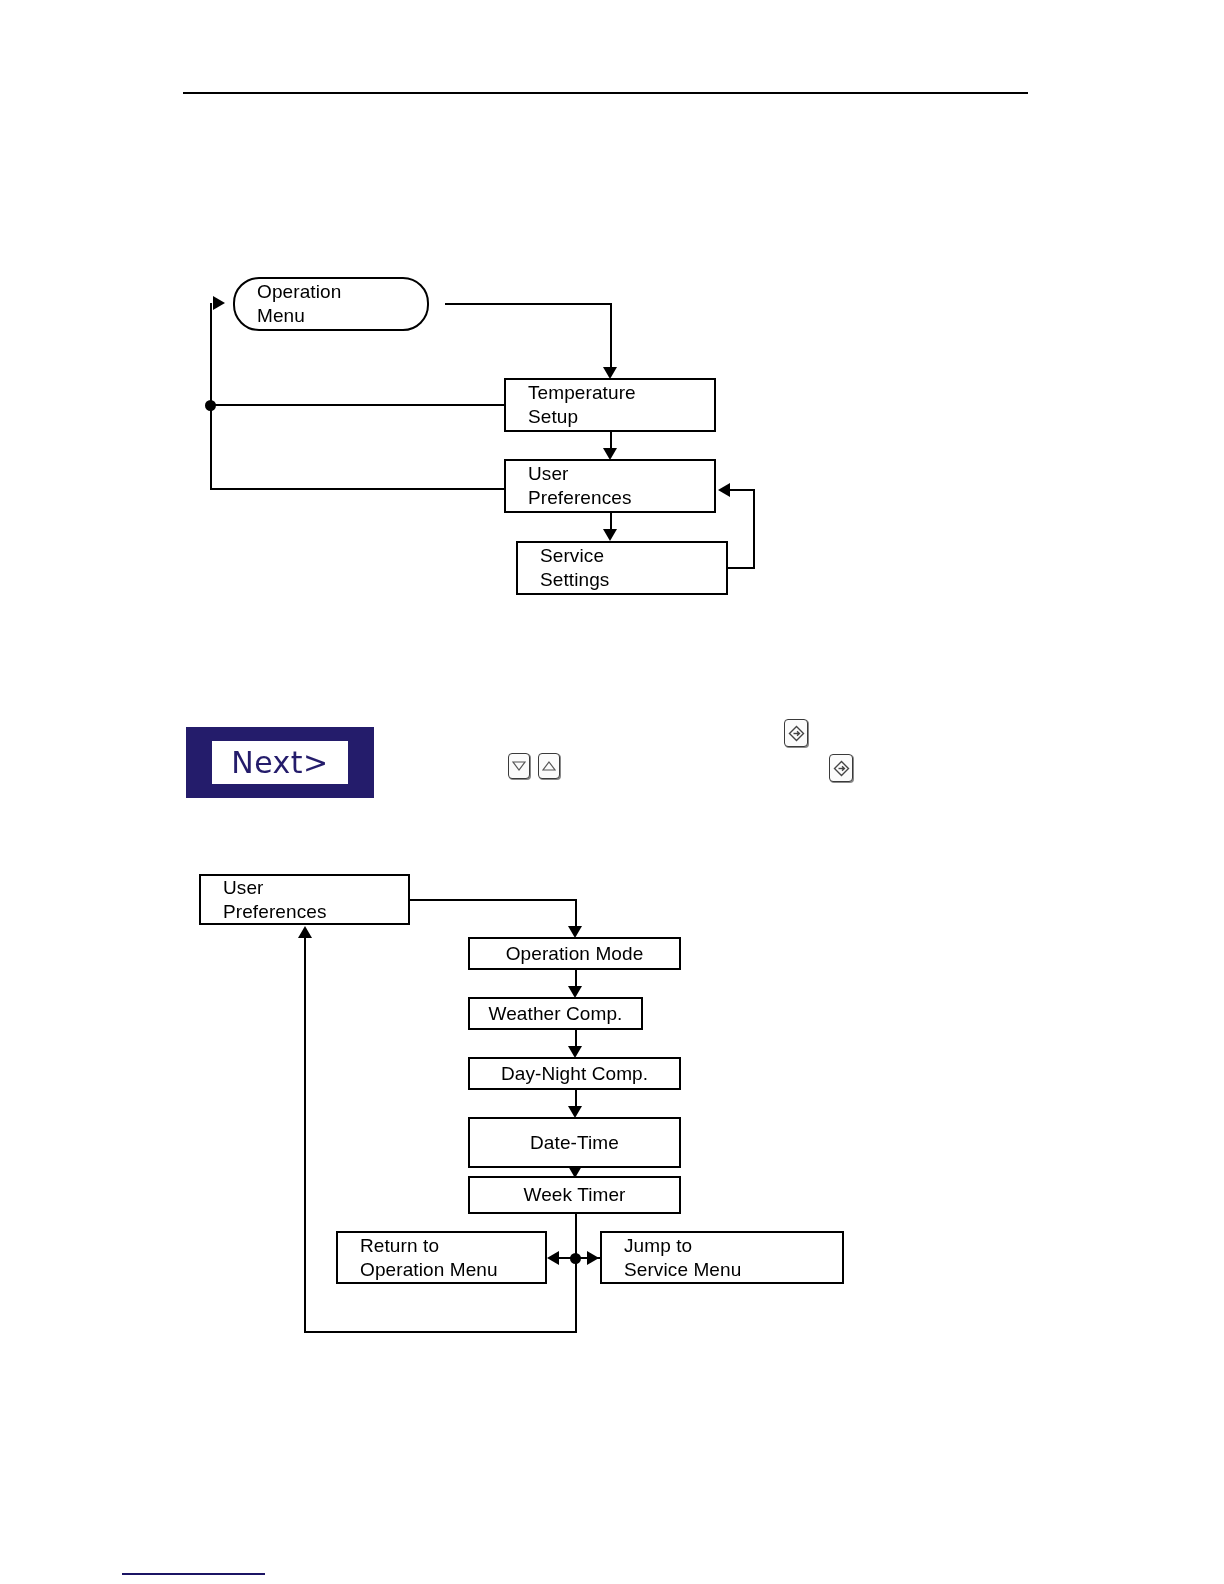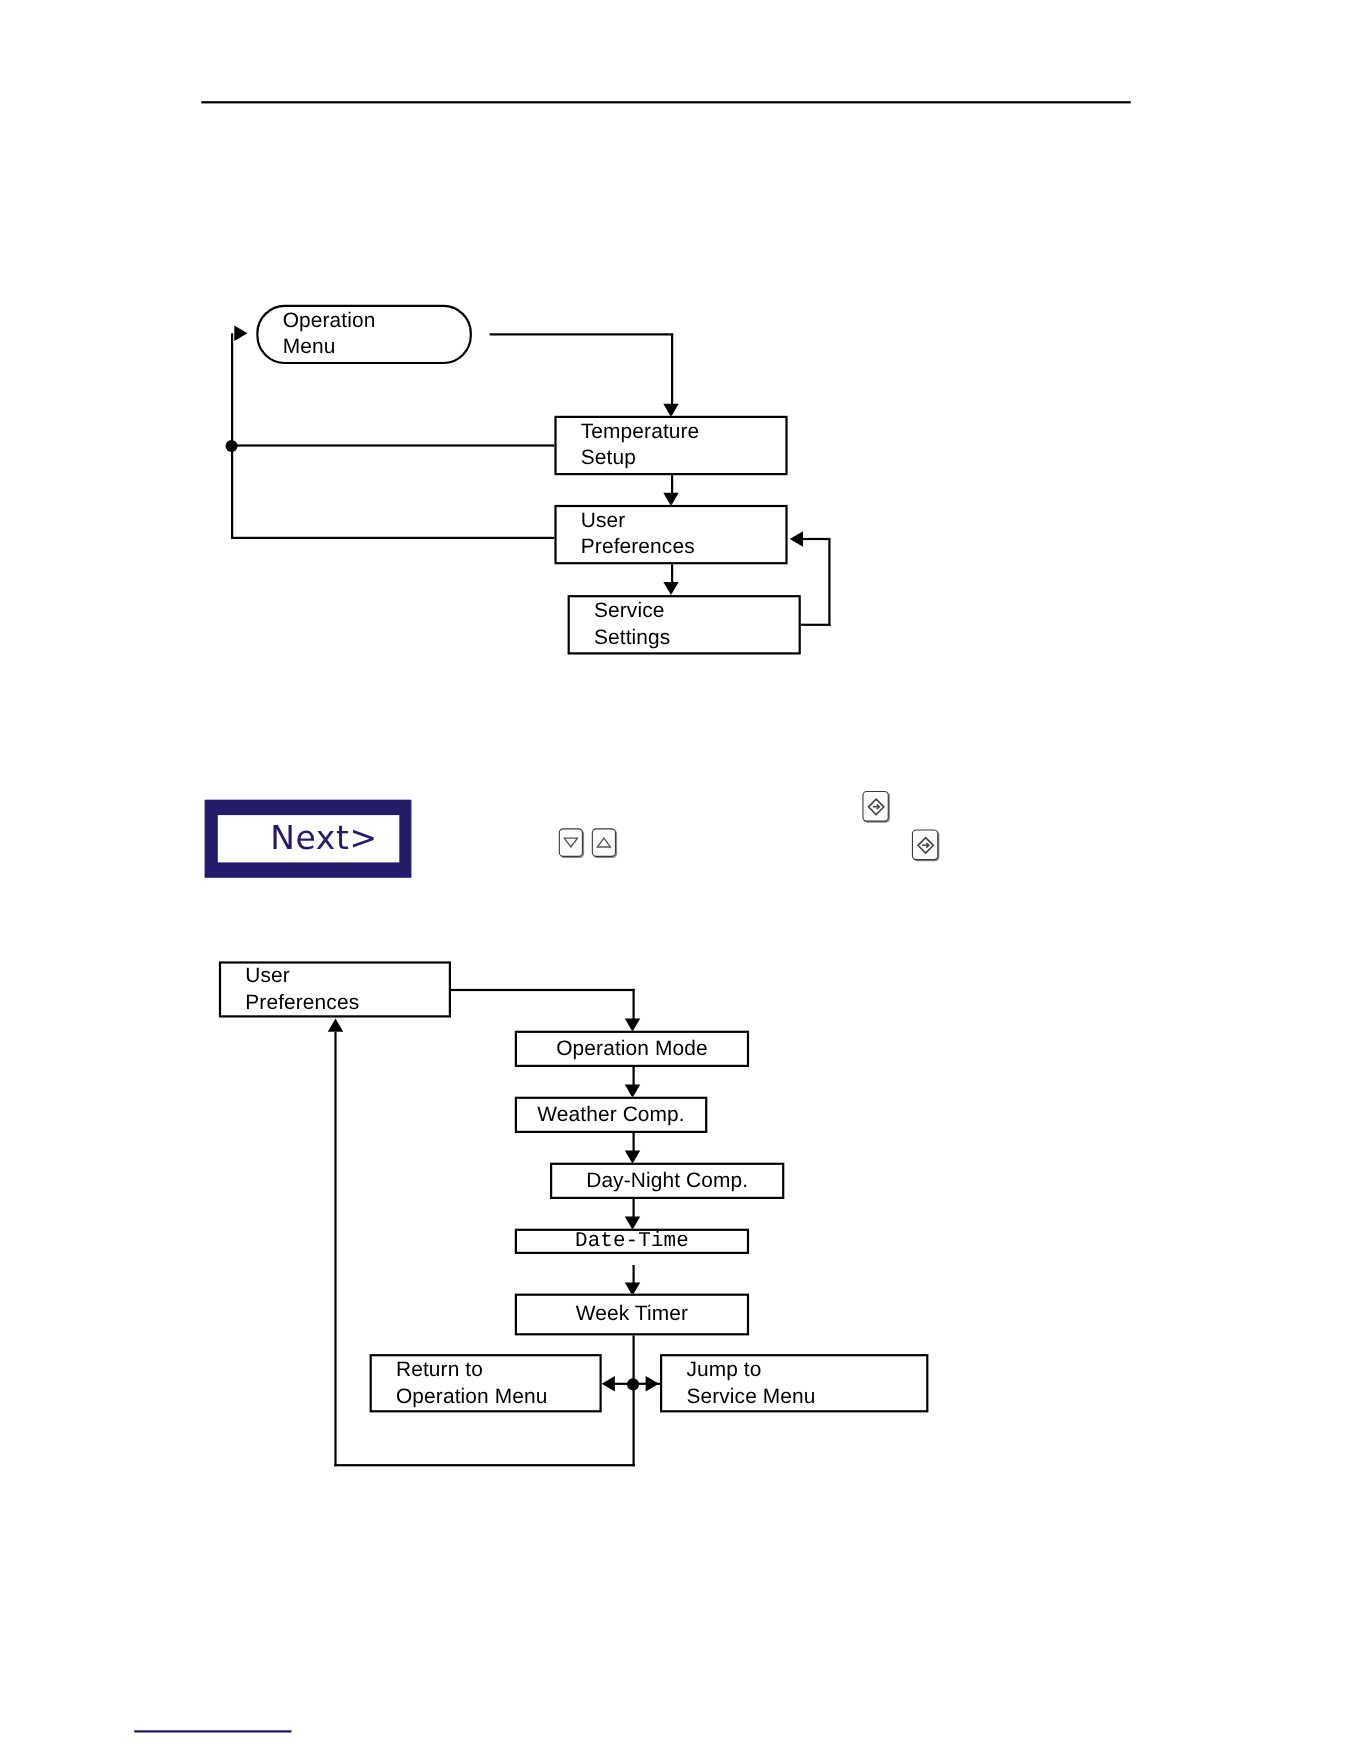--- a/index.html
+++ b/index.html
@@ -117,21 +117,20 @@
     align-items: center;
     justify-content: center;
   }
   .lcd-inner {
     width: 136px;
     height: 43px;
     background: #ffffff;
     display: flex;
     align-items: center;
     justify-content: center;
-    padding-left: 29px;
   }
   .lcd-text {
     color: #241c6b;
     font-family: "DejaVu Sans", sans-serif;
     font-size: 30px;
     font-weight: 500;
     letter-spacing: 0.5px;
     line-height: 1;
   }
 
@@ -284,25 +283,25 @@
   </div>
 
   <div class="node center" style="left:468px; top:937px; width:213px; height:33px;">
     <span class="label">Operation Mode</span>
   </div>
 
   <div class="node center" style="left:468px; top:997px; width:175px; height:33px;">
     <span class="label">Weather Comp.</span>
   </div>
 
-  <div class="node center" style="left:468px; top:1057px; width:213px; height:33px;margin-left:32px;">
+  <div class="node center" style="left:468px; top:1057px; width:213px; height:33px;">
     <span class="label">Day-Night Comp.</span>
   </div>
 
-  <div class="node center" style="left:468px; top:1117px; width:213px; height:23px;font-family:Liberation Mono, monospace;">
+  <div class="node center" style="left:468px; top:1117px; width:213px; height:51px;">
     <span class="label">Date-Time</span>
   </div>
 
   <div class="node center" style="left:468px; top:1176px; width:213px; height:38px;">
     <span class="label">Week Timer</span>
   </div>
 
   <div class="node single" style="left:336px; top:1231px; width:211px; height:53px;">
     <span class="label">Return to
 Operation Menu</span>

